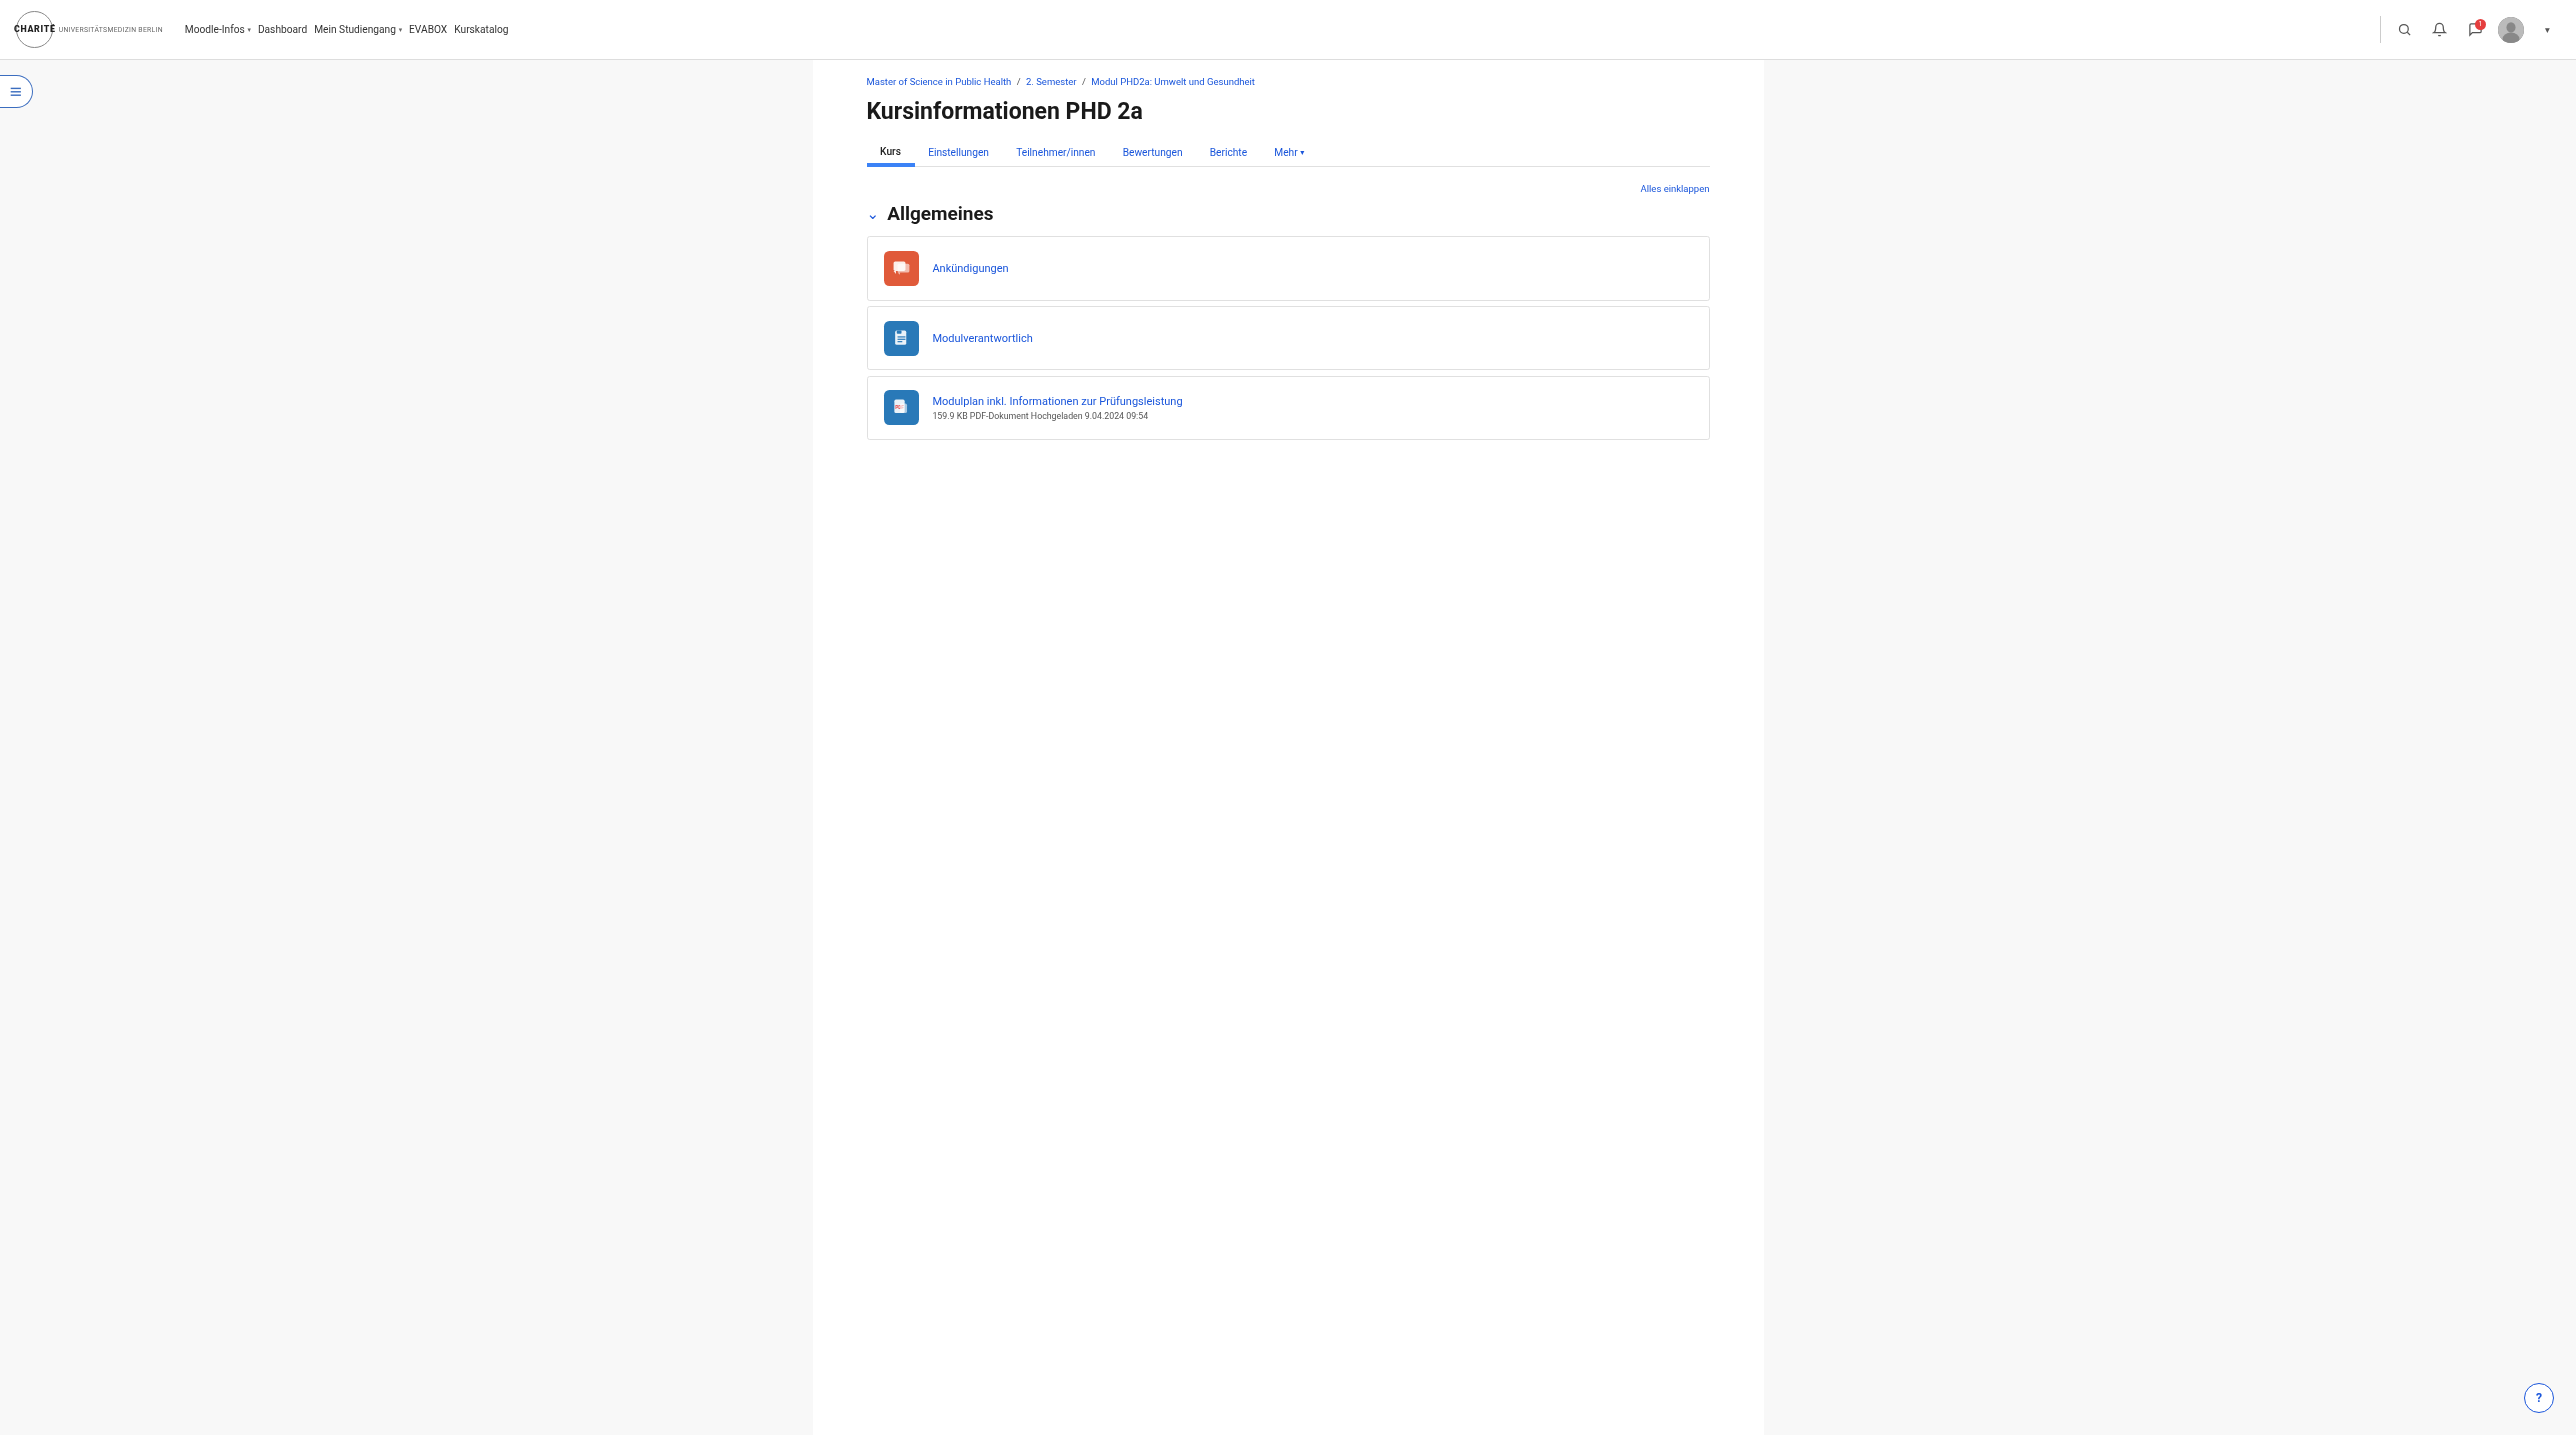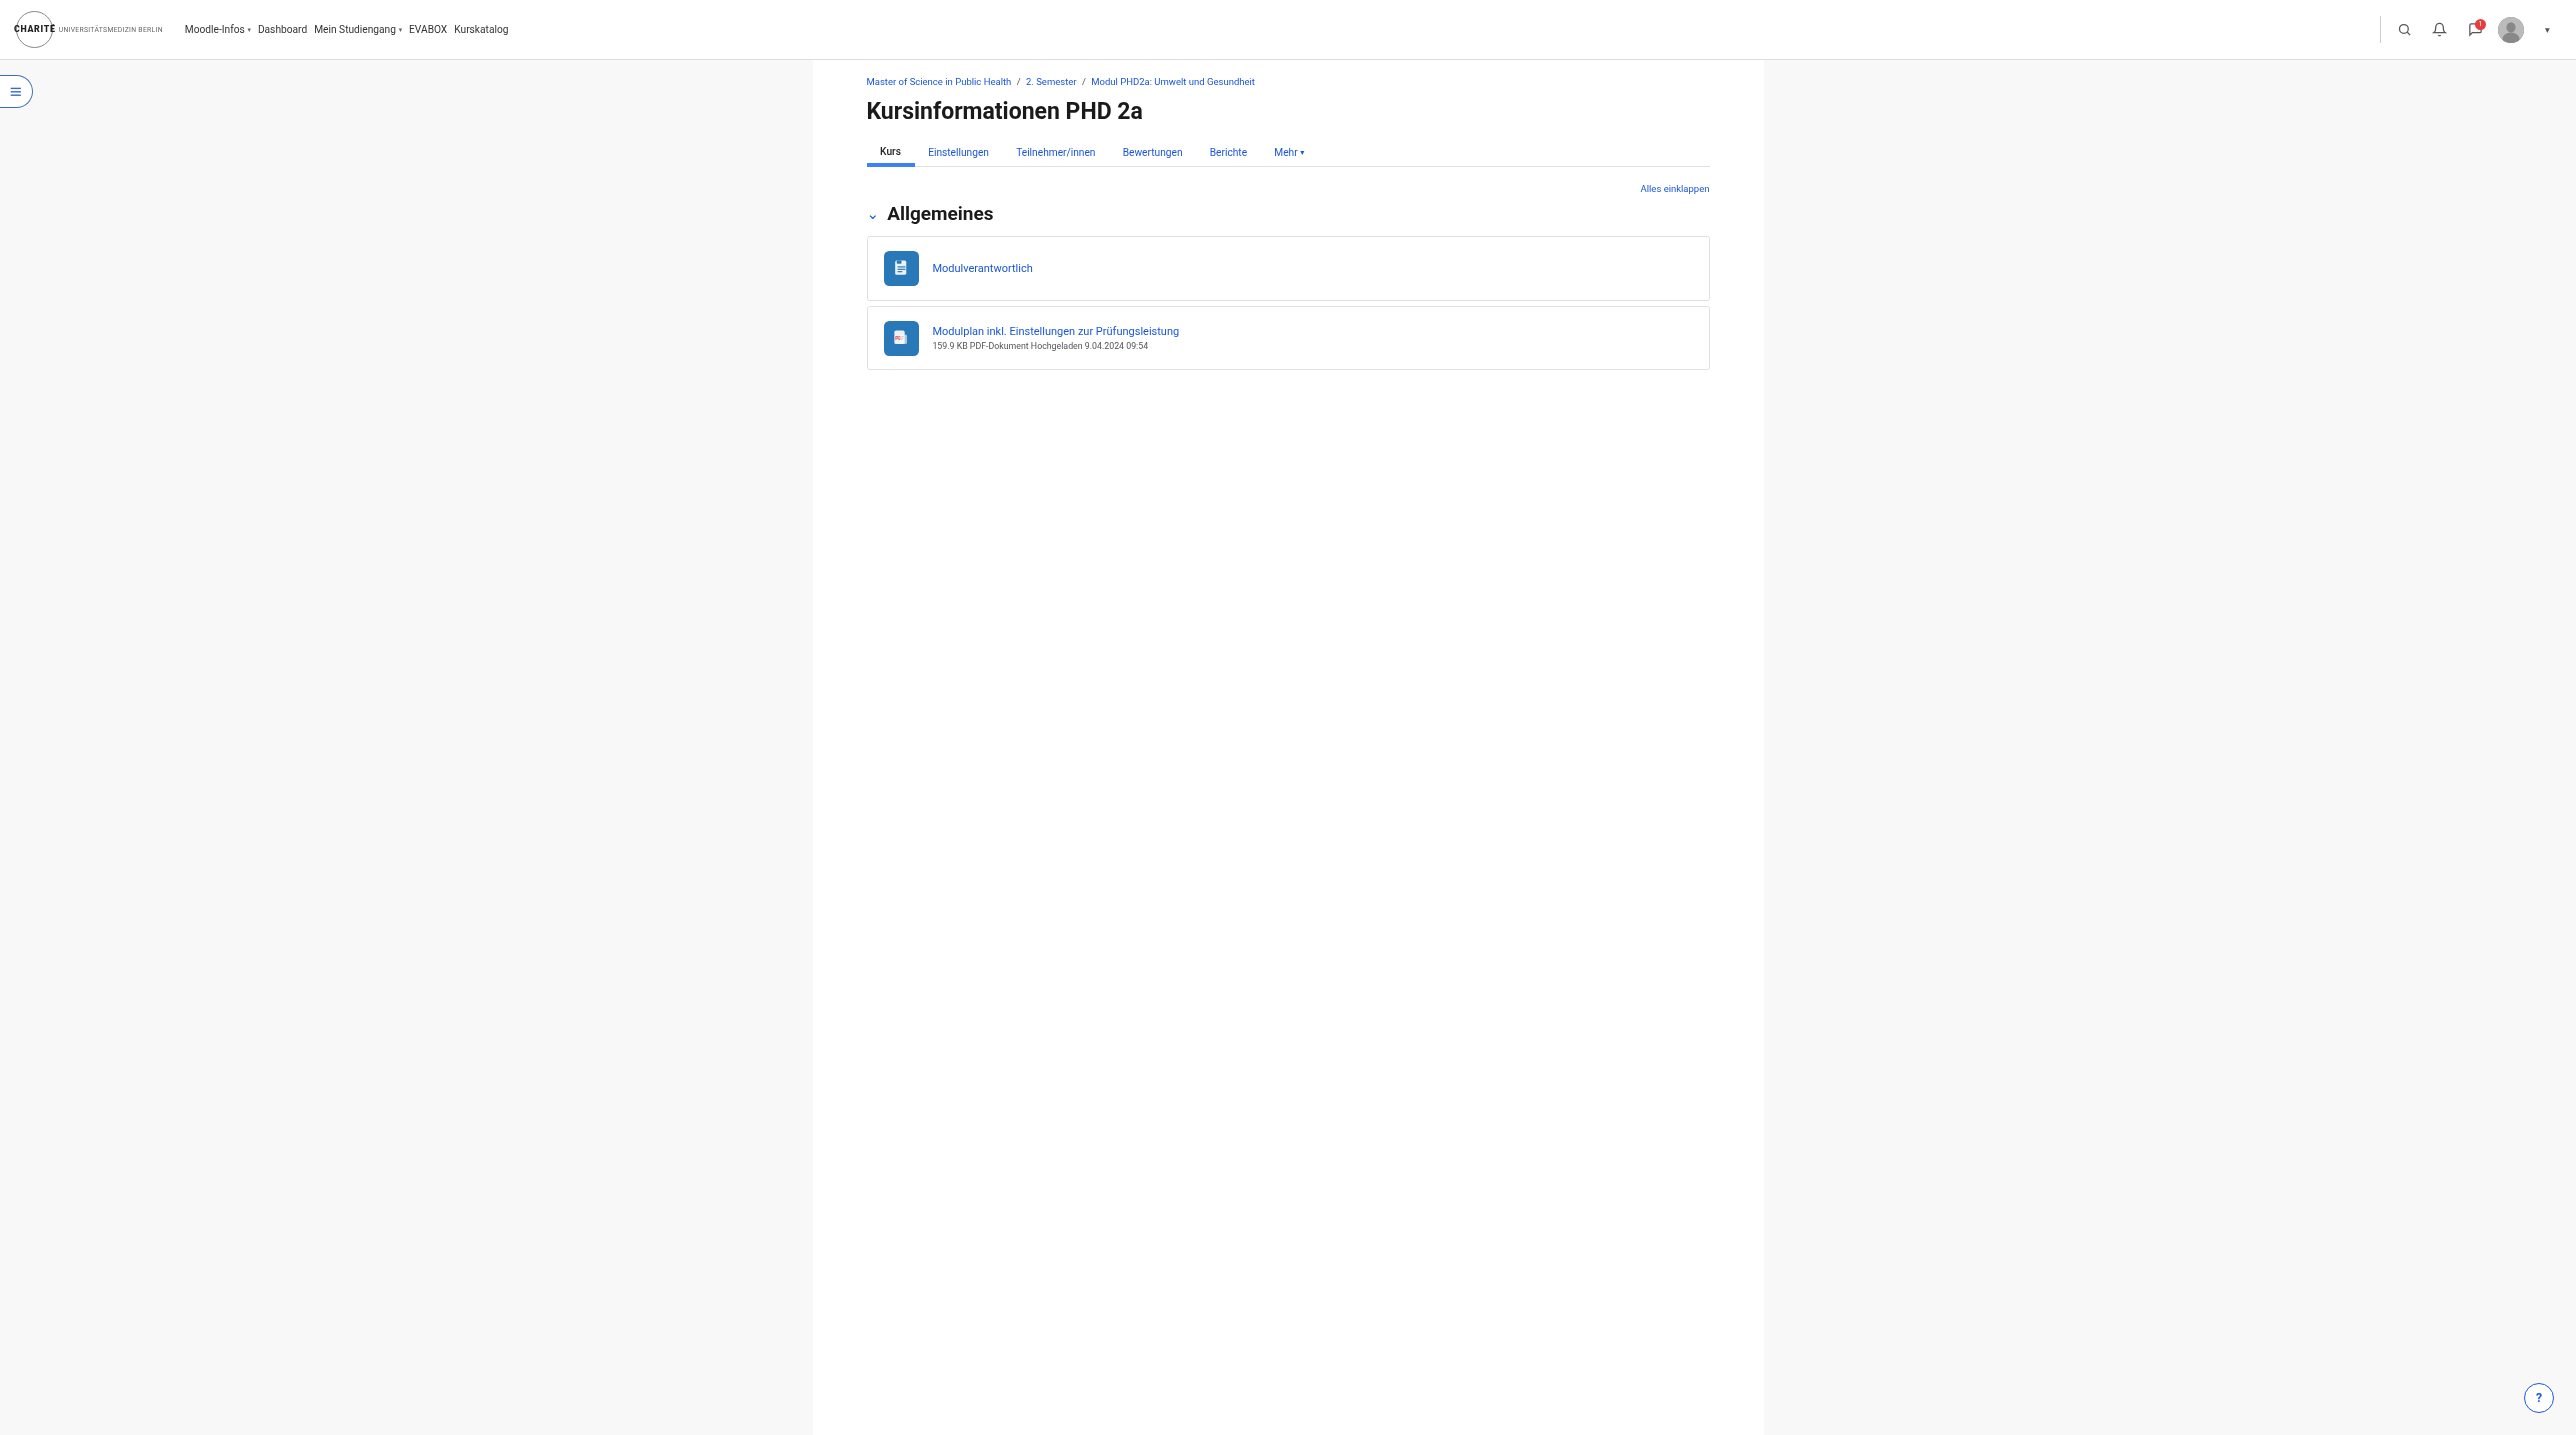--- a/index.html
+++ b/index.html
@@ -393,20 +393,33 @@
       <a class="collapse-link">Alles einklappen</a>
     </div>
 
     <div class="section-header">
       <span class="section-chevron">⌄</span>
       <h2 class="section-title">Allgemeines</h2>
     </div>
 
     <div>
 
+      <div class="course-item">
+        <div class="item-icon orange">
+          <svg viewBox="0 0 24 24" xmlns="http://www.w3.org/2000/svg">
+            <rect x="2" y="3" width="15" height="12" rx="2" fill="white" opacity="0.9"></rect>
+            <path d="M2 15l3 4v-4H2z" fill="white" opacity="0.9"></path>
+            <rect x="7" y="6" width="15" height="11" rx="2" fill="white" opacity="0.6"></rect>
+            <path d="M7 17l3 3v-3H7z" fill="white" opacity="0.6"></path>
+          </svg>
+        </div>
+        <div class="item-content">
+          <a class="item-title">Ankündigungen</a>
+        </div>
+      </div>
 
       <div class="course-item">
         <div class="item-icon blue">
           <svg viewBox="0 0 24 24" xmlns="http://www.w3.org/2000/svg">
             <rect x="4" y="2" width="14" height="18" rx="2" fill="white" opacity="0.9"></rect>
             <rect x="6" y="2" width="6" height="4" rx="1" fill="#2979b8"></rect>
             <line x1="7" y1="10" x2="17" y2="10" stroke="#2979b8" stroke-width="1.5"></line>
             <line x1="7" y1="13" x2="17" y2="13" stroke="#2979b8" stroke-width="1.5"></line>
             <line x1="7" y1="16" x2="13" y2="16" stroke="#2979b8" stroke-width="1.5"></line>
           </svg>
@@ -418,21 +431,21 @@
 
       <div class="course-item">
         <div class="item-icon blue-doc">
           <svg viewBox="0 0 24 24" xmlns="http://www.w3.org/2000/svg">
             <rect x="3" y="2" width="13" height="17" rx="2" fill="white" opacity="0.9"></rect>
             <text x="4" y="14" font-size="6" fill="#e53e3e" font-weight="bold">PDF</text>
             <rect x="10" y="7" width="9" height="12" rx="2" fill="white" opacity="0.6"></rect>
           </svg>
         </div>
         <div class="item-content">
-          <a class="item-title">Modulplan inkl. Einstellungen zur Prüfungsleistung</a>
+          <a class="item-title">Modulplan inkl. Informationen zur Prüfungsleistung</a>
           <div class="item-meta">159.9 KB PDF-Dokument Hochgeladen 9.04.2024 09:54</div>
         </div>
       </div>
 
     </div>
 
   </main>
 </div>
 
 <div class="help-btn">

